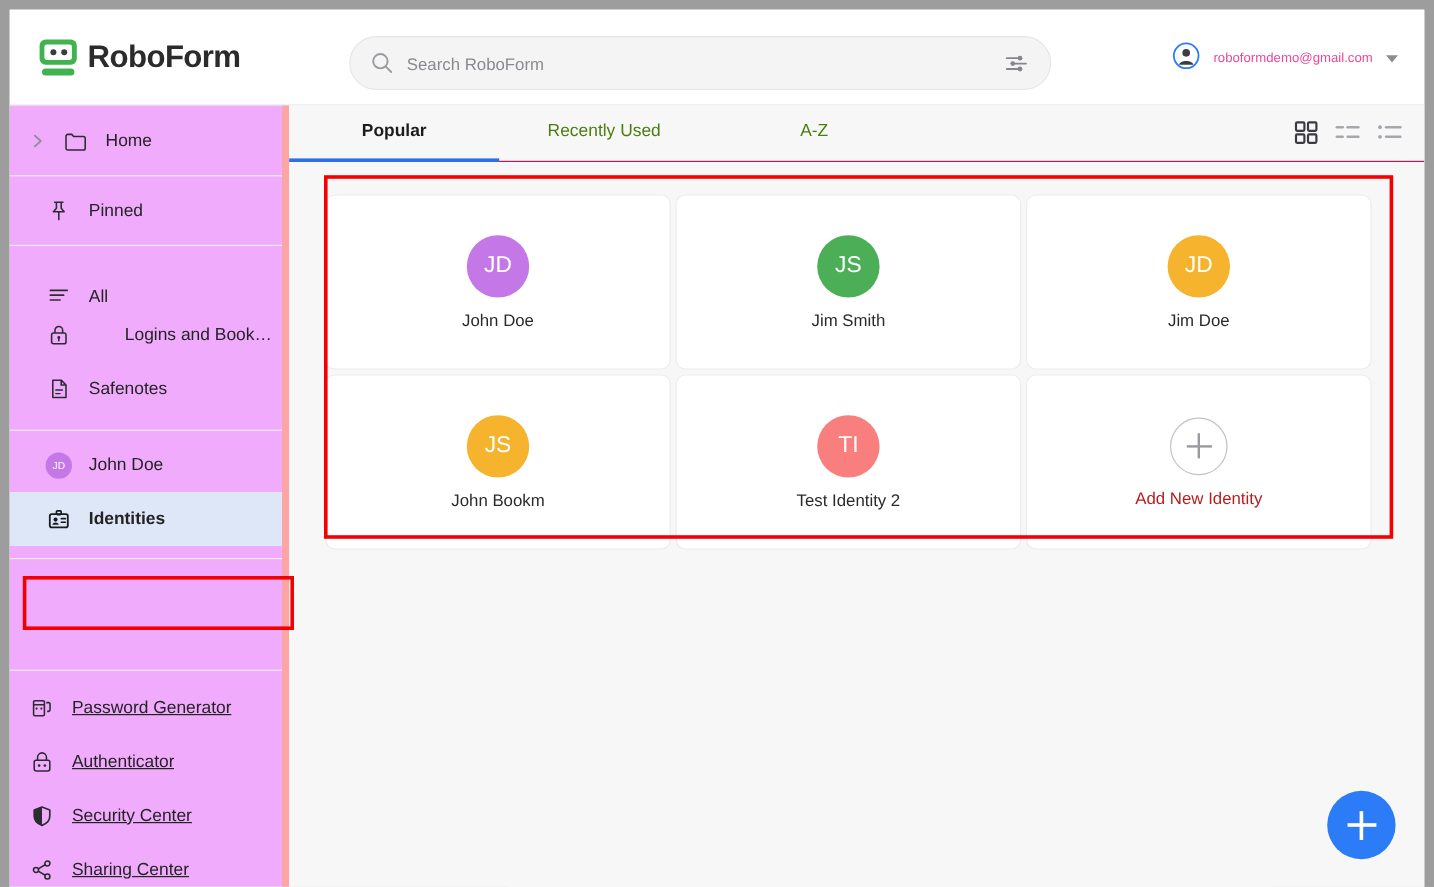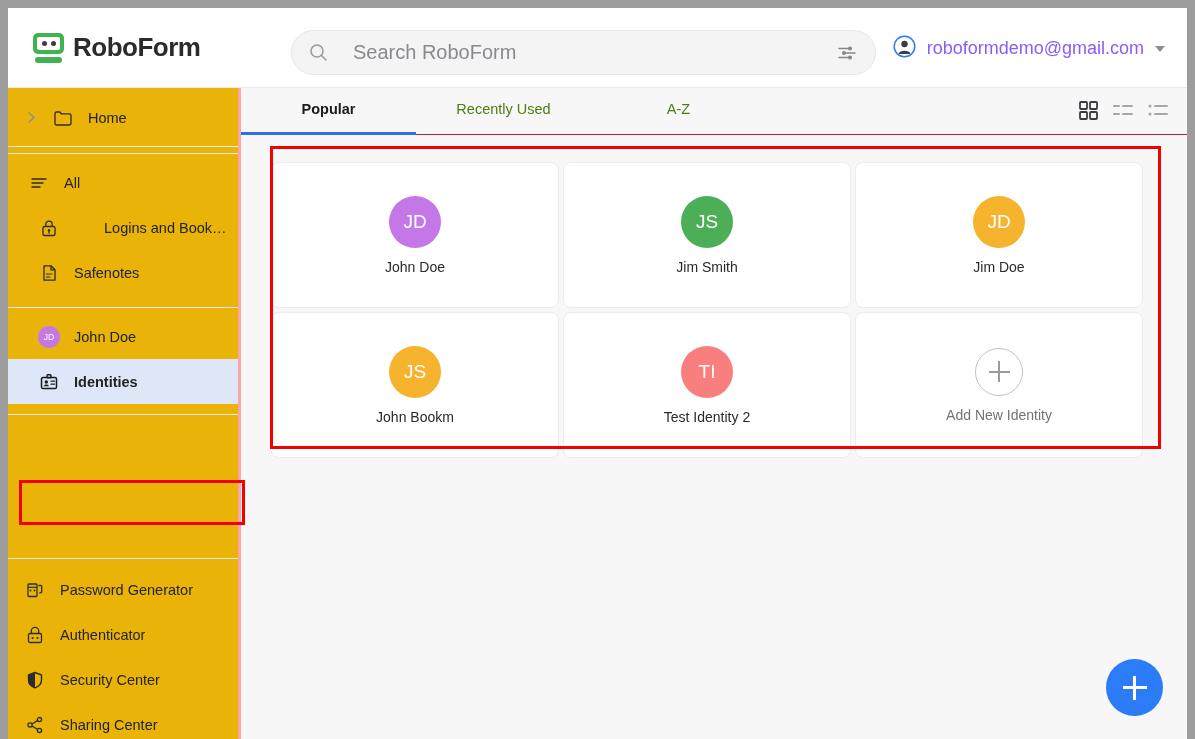--- a/index.html
+++ b/index.html
@@ -72,50 +72,50 @@
     background: #f4f4f5;
     border: 1px solid #e6e6e8;
     border-radius: 23px;
     display: flex; align-items: center;
   }
   .search-icon { margin-left: 17px; display: flex; }
   .search-input {
     flex: 1;
     border: none; outline: none; background: transparent;
     font-family: "Liberation Sans", sans-serif;
-    font-size: 20px;
+    font-size: 14px;
     color: #a21caf;
-    margin-left: 25px;
+    margin-left: 11px;
   }
   .search-input::placeholder { color: #89898f; }
   .filter-icon { margin-right: 19px; display: flex; }
 
   .account {
     position: absolute;
     right: 22px; top: 27px;
     display: flex; align-items: center; gap: 11px;
     cursor: pointer;
   }
-  .account-email { font-size: 18px; color: #8b5cf6; }
+  .account-email { font-size: 11px; color: #ec4899; }
   .caret {
     width: 0; height: 0;
     border-left: 5px solid transparent;
     border-right: 5px solid transparent;
     border-top: 6px solid #8c8c92;
   }
 
   
   .body-wrap { display: flex; height: 651px; }
 
   
   .sidebar {
     position: relative;
     width: 233px;
-    background: #eab308;
-    border-right: 3px solid #fca5a5;
+    background: #f0abfc;
+    border-right: 6px solid #fca5a5;
     flex: none;
   }
   .nav-item {
     display: flex; align-items: center;
     height: 45px;
     padding-left: 16px;
     gap: 14px;
     cursor: pointer;
     font-size: 14.5px;
     color: #232323;
@@ -144,21 +144,21 @@
   }
   .redbox-nav {
     position: absolute;
     left: 11px; top: 392px;
     width: 226px; height: 45px;
     border: 3px solid #f50000;
     pointer-events: none;
     z-index: 5;
   }
   .sidebar-bottom { position: absolute; left: 0; right: 0; top: 470px; }
-  .sidebar-bottom .nav-item { height: 45px; gap: 14px; }
+  .sidebar-bottom .nav-item { height: 45px; gap: 14px; text-decoration: underline; }
 
   
   .main {
     position: relative;
     flex: 1;
     background: #f7f7f8;
   }
   .tabbar {
     position: relative;
     height: 47px;
@@ -229,21 +229,21 @@
     display: flex; align-items: center; justify-content: center;
     position: relative;
   }
   .add-circle::before, .add-circle::after {
     content: "";
     position: absolute;
     background: #9a9aa1;
   }
   .add-circle::before { width: 21px; height: 2px; }
   .add-circle::after { width: 2px; height: 21px; }
-  .card.add .card-name { color: #737373; }
+  .card.add .card-name { color: #b91c1c; }
 
   .redbox-grid {
     position: absolute;
     left: 29px; top: 11px;
     width: 891px; height: 303px;
     border: 3px solid #f50000;
     pointer-events: none;
     z-index: 4;
   }
 
@@ -327,24 +327,32 @@
             <svg width="20" height="20" viewBox="0 0 20 20">
               <path d="M2 5.5 a1.5 1.5 0 0 1 1.5-1.5 h3.3 l1.6 1.8 h8.1 a1.5 1.5 0 0 1 1.5 1.5 v8.2 a1.5 1.5 0 0 1 -1.5 1.5 h-13 a1.5 1.5 0 0 1 -1.5 -1.5 Z" fill="none" stroke="#2c2c30" stroke-width="1.3"></path>
             </svg>
           </span>
           <span class="nav-label">Home</span>
         </div>
       </div>
 
       <div class="divider"></div>
 
+      <div class="nav-item" style="padding-left:30px;">
+        <span class="nav-ico">
+          <svg width="20" height="20" viewBox="0 0 20 20">
+            <path d="M6.5 2.5 h7 M8 2.5 v5 l-2.5 3 h9 l-2.5 -3 v-5 M10 10.5 v6.5" fill="none" stroke="#2c2c30" stroke-width="1.3" stroke-linecap="round" stroke-linejoin="round"></path>
+          </svg>
+        </span>
+        <span class="nav-label">Pinned</span>
+      </div>
 
       <div class="divider"></div>
 
-      <div class="nav-item" style="padding-left:20px;">
+      <div class="nav-item" style="padding-left:30px;align-items:flex-end;">
         <span class="nav-ico">
           <svg width="20" height="20" viewBox="0 0 20 20">
             <line x1="3" y1="6" x2="17" y2="6" stroke="#2c2c30" stroke-width="1.4" stroke-linecap="round"></line>
             <line x1="3" y1="10" x2="14" y2="10" stroke="#2c2c30" stroke-width="1.4" stroke-linecap="round"></line>
             <line x1="3" y1="14" x2="11" y2="14" stroke="#2c2c30" stroke-width="1.4" stroke-linecap="round"></line>
           </svg>
         </span>
         <span class="nav-label">All</span>
       </div>
 

